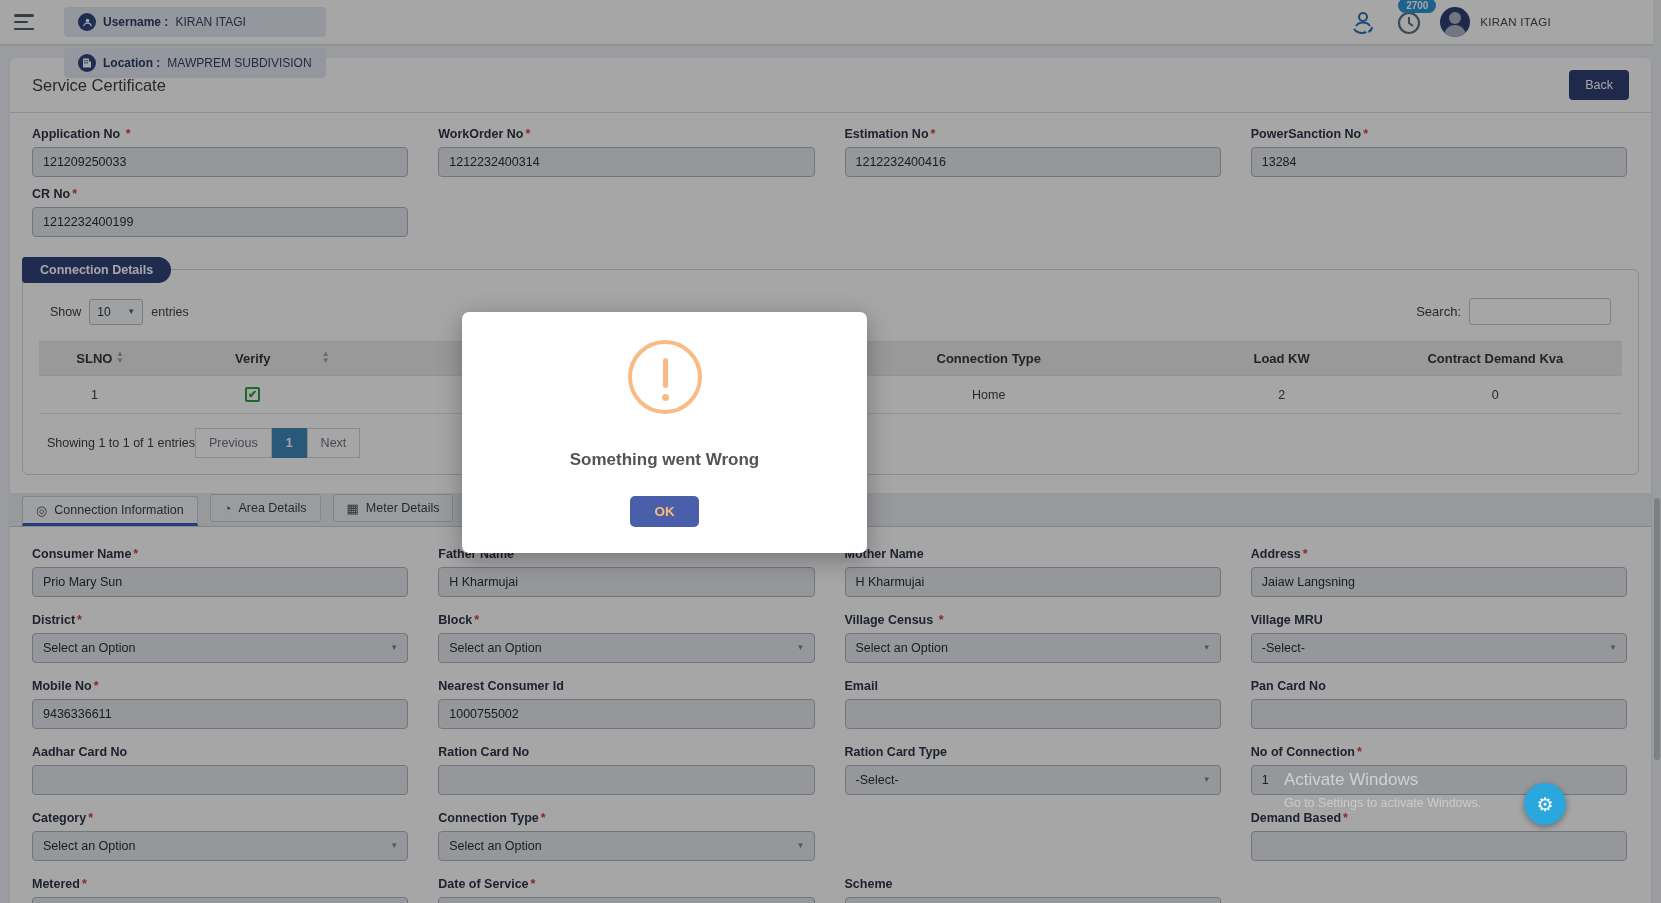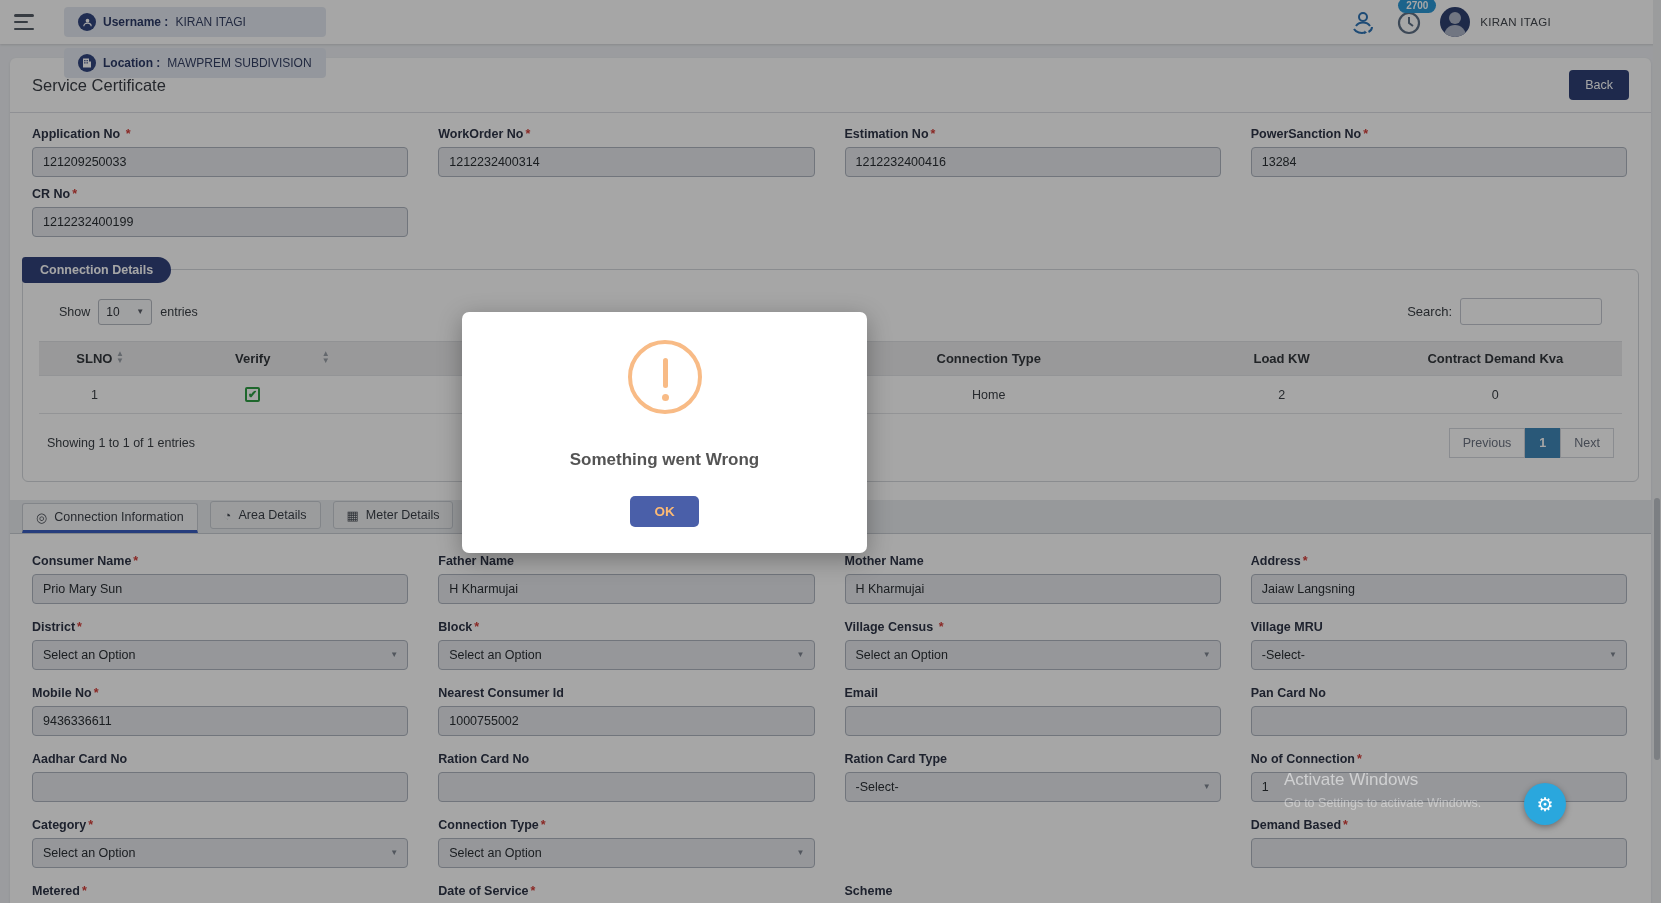--- a/index.html
+++ b/index.html
@@ -46,39 +46,39 @@
   .req { color:#d43f3a; margin-left:2px; }
   .tinput, .tselect { height:30px; background:#e6e9ed; border:1px solid #aeb4bf; border-radius:4px;
             font-size:12.5px; color:#2a2e33; display:flex; align-items:center; padding:0 10px; }
   .tselect { position:relative; }
   .tselect .caret { position:absolute; right:9px; top:9px; font-size:8px; color:#7f8591; }
 
   
   .conn-box { position:relative; margin:24px 12px 0; border:1px solid #d4d7dc; border-radius:6px; padding:24px 16px 12px; }
   .conn-pill { position:absolute; top:-13px; left:-1px; background:#32427c; color:#fff; font-size:12.5px;
                font-weight:700; padding:6px 18px; border-radius:4px 15px 15px 4px; }
-  .tbl-controls { display:flex; align-items:center; justify-content:space-between; margin:4px 20px 16px; }
+  .tbl-controls { display:flex; align-items:center; justify-content:space-between; margin:4px 11px 16px; }
   .show-group { display:flex; align-items:center; gap:8px; font-size:12.5px; color:#3b4046; }
   .mini-select { width:54px; height:26px; border:1px solid #b6bac2; border-radius:3px; background:#f6f7f9;
                  display:flex; align-items:center; justify-content:space-between; padding:0 7px; font-size:12px; color:#2f333a;}
   .mini-select .caret { font-size:8px; color:#5b6069; }
   .search-group { display:flex; align-items:center; gap:8px; font-size:13px; color:#3b4046; }
   .search-input { width:142px; height:27px; border:1px solid #c3c7cf; border-radius:3px; background:#fff; }
 
   table.dt { width:100%; border-collapse:collapse; }
   table.dt th { background:#ebebed; font-size:13px; font-weight:700; color:#34383d; padding:9px 6px;
                 text-align:center; position:relative; border-top:1px solid #dfe1e4; }
   table.dt td { font-size:12.5px; color:#3c4147; padding:11px 6px; text-align:center;
                 border-top:1px solid #e2e4e7; border-bottom:1px solid #e2e4e7; }
   .sort { position:absolute; right:26px; top:8px; display:flex; flex-direction:column; line-height:7px;
           font-size:8px; color:#9aa0a8; }
   .checkbox { width:15px; height:15px; border:2px solid #2e9e44; border-radius:2px; background:#fff;
               display:inline-flex; align-items:center; justify-content:center; color:#2e9e44;
               font-size:11px; font-weight:700; }
-  .tbl-footer { display:flex; align-items:center; justify-content:space-between; margin:14px 8px 11px; }
+  .tbl-footer { display:flex; align-items:center; justify-content:flex-start; margin:14px 8px 4px; }
   .summary { font-size:12.5px; color:#3b4046; }
   .pager { display:flex; }
   .pg { font-size:12.5px; padding:7px 13px; border:1px solid #d5d8de; background:#fff; color:#6b7280; cursor:pointer;}
   .pg.current { background:#3f87b8; color:#fff; border-color:#3f87b8; font-weight:700; }
 
   
   .tabstrip { margin-top:18px; background:#e9ebee; border-bottom:1px solid #c8ccd3; padding:6px 12px 0;
               display:flex; align-items:flex-end; height:34px; }
   .tab { display:flex; align-items:center; gap:7px; font-size:12.5px; color:#3a3f47; padding:6px 13px;
          border:1px solid #c8ccd3; background:#eef0f2; border-radius:3px; margin-right:12px; margin-bottom:4px; cursor:pointer;}

